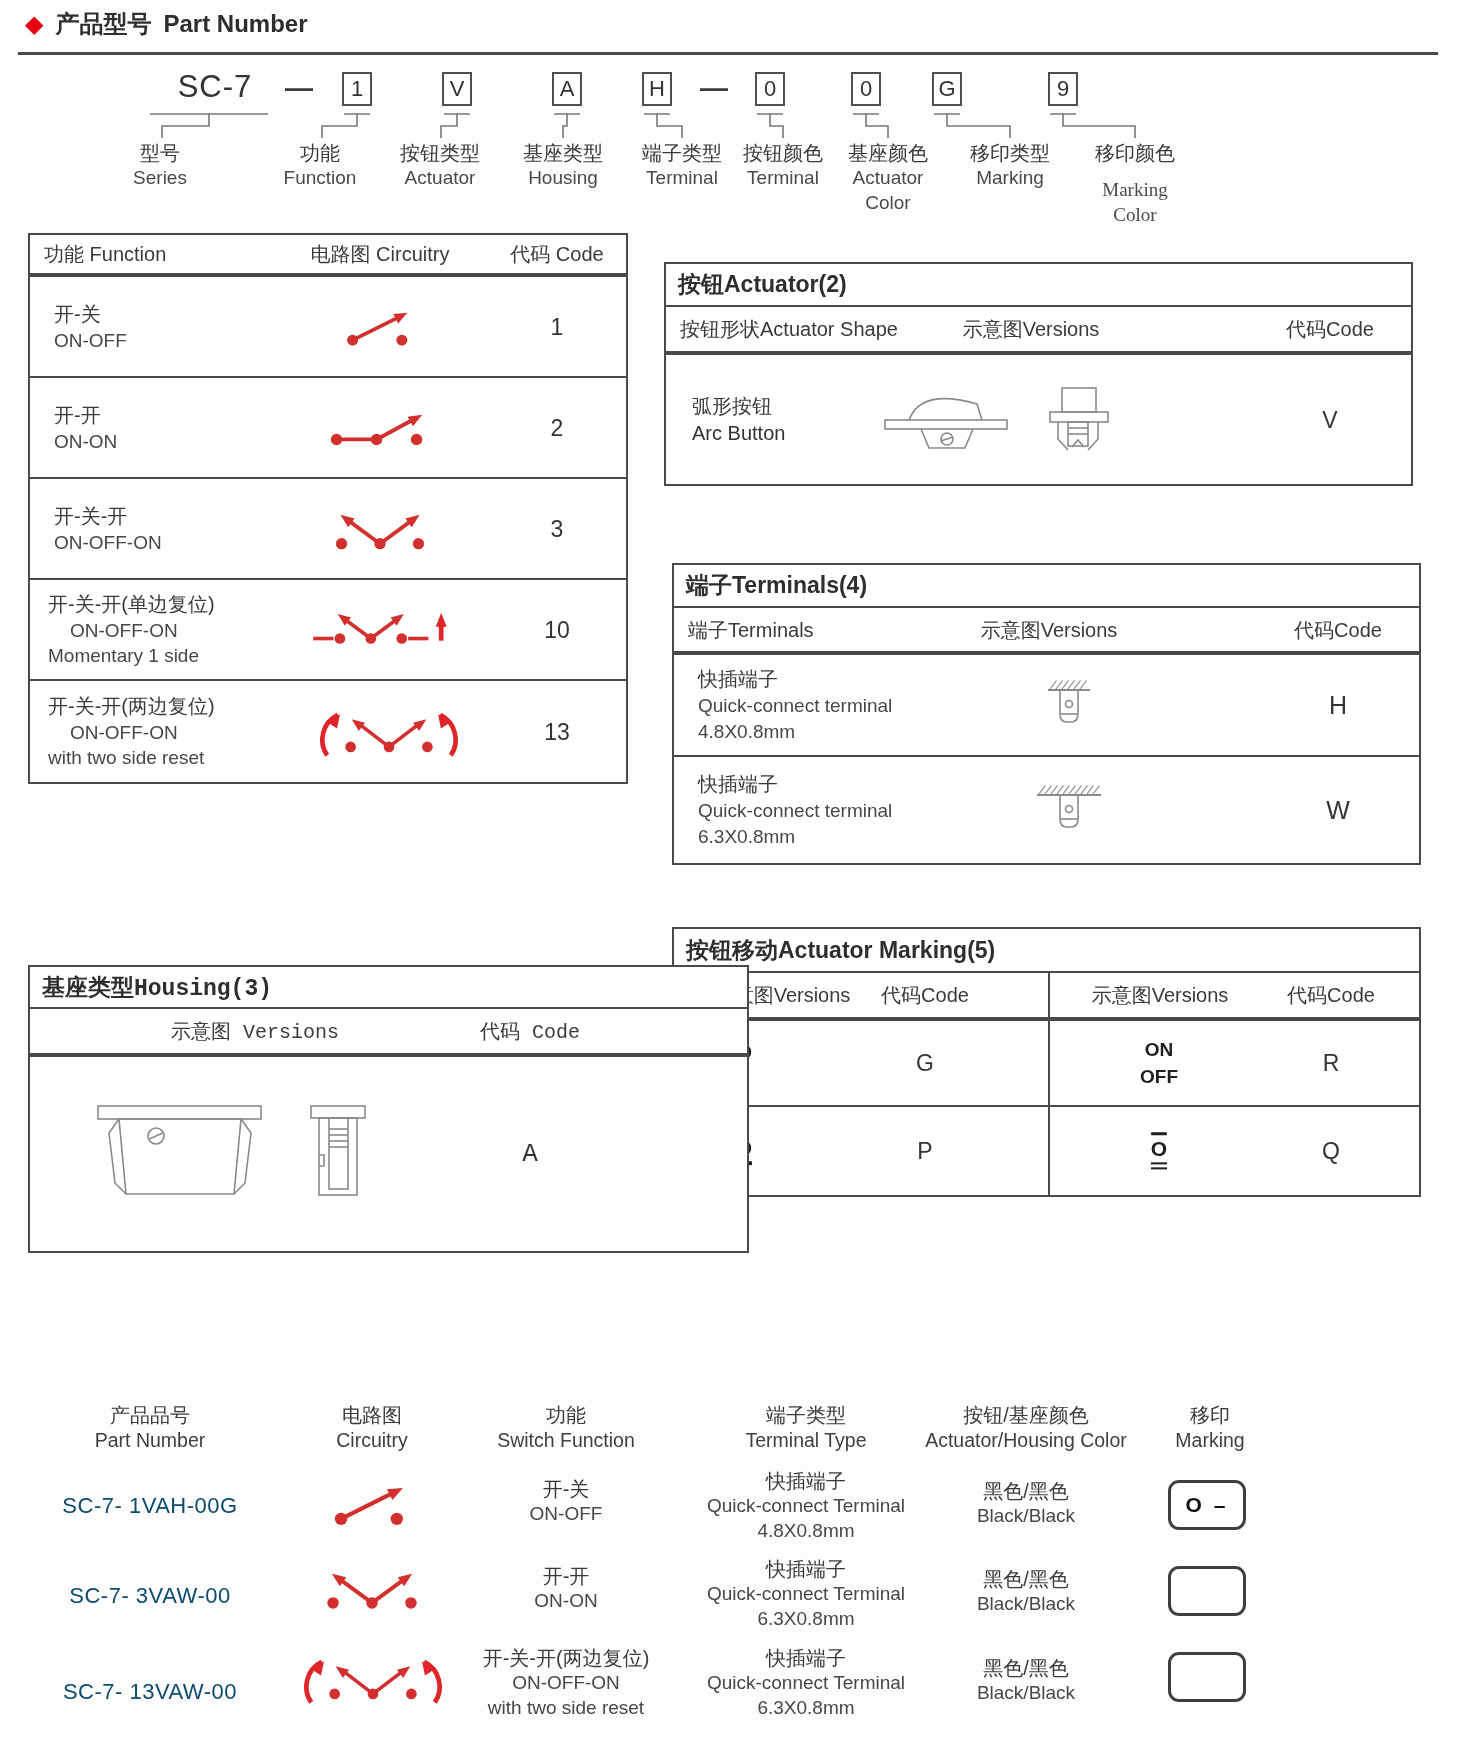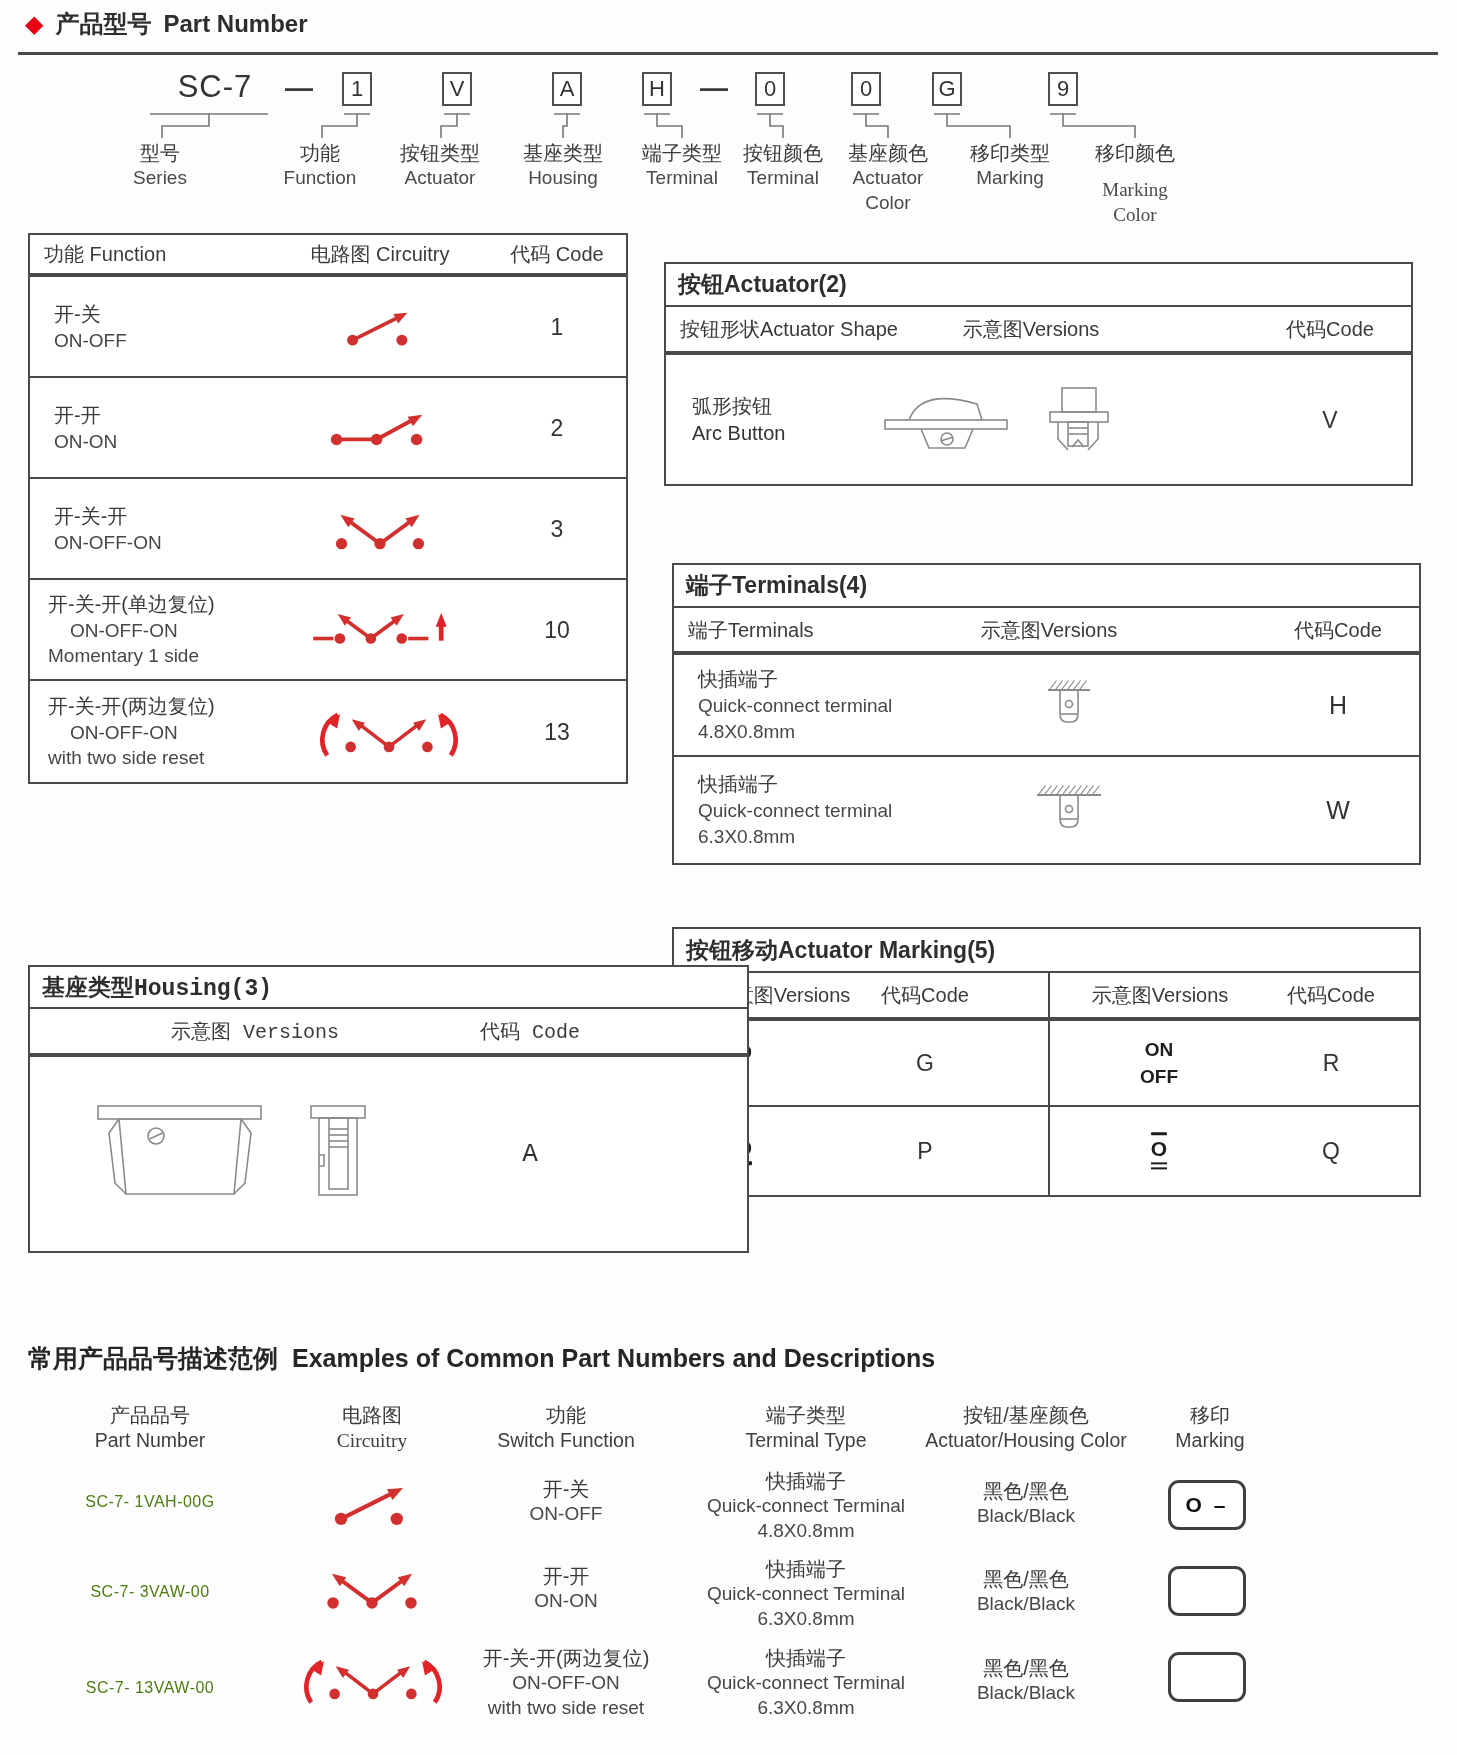--- a/index.html
+++ b/index.html
@@ -50,21 +50,21 @@
   .badge { width:78px; height:50px; border:3px solid #3f3f3f; border-radius:11px; display:flex; align-items:center; justify-content:center; font-weight:700; font-size:21px; color:#111; letter-spacing:3px; background:#fff; }
   
   .ex-title { position:absolute; left:28px; top:1342px; display:flex; gap:14px; align-items:baseline; color:#262626; }
   .ex-title .zh { font-size:25px; font-weight:700; }
   .ex-title .en { font-size:25px; font-weight:600; }
   .ex-hdr, .ex-cell { position:absolute; text-align:center; line-height:1.3; }
   .ex-hdr .zh { font-size:20px; }
   .ex-hdr .en { font-size:19.5px; color:#3f3f3f; }
   .ex-cell .zh { font-size:20px; }
   .ex-cell .en { font-size:19px; color:#474747; }
-  .ex-part { font-size:16px; color:#4d7c0f; letter-spacing:0.5px; }
+  .ex-part { font-size:22px; color:#0c4a6e; letter-spacing:0.5px; }
 </style>
 </head>
 <body>
 
 <svg width="0" height="0" style="position:absolute" aria-hidden="true">
   <defs>
     <g id="sym-onoff">
       <line class="cl" x1="11" y1="33" x2="55" y2="11"></line>
       <polygon class="cf" points="0,0 -12,4.8 -12,-4.8" transform="translate(61,8) rotate(-27)"></polygon>
       <circle class="cf" cx="11" cy="33" r="5"></circle>
@@ -392,30 +392,26 @@
       <svg class="cell vcenter" style="left:62px;" width="175" height="112" viewBox="0 0 175 112">
           <use href="#icon-housing-front"></use>
         </svg>
       <svg class="cell vcenter" style="left:272px;" width="72" height="112" viewBox="0 0 72 112">
           <use href="#icon-housing-side"></use>
         </svg>
       <div class="cell vcenter tc code" style="left:430px; width:140px; font-size:26px;">A</div>
     </div>
   </div>
 
-  <div class="ex-title">
-    <span class="zh">常用产品品号描述范例</span>
-    <span class="en">Examples of Common Part Numbers and Descriptions</span>
-  </div>
 
   <div class="ex-hdr" style="left:35px; top:1402px; width:230px;">
     <div class="zh">产品品号</div>
     <div class="en">Part Number</div>
   </div>
-  <div class="ex-hdr" style="left:277px; top:1402px; width:190px;font-family:Liberation Serif, serif;">
+  <div class="ex-hdr" style="left:277px; top:1402px; width:190px;">
     <div class="zh">电路图</div>
     <div class="en">Circuitry</div>
   </div>
   <div class="ex-hdr" style="left:446px; top:1402px; width:240px;">
     <div class="zh">功能</div>
     <div class="en">Switch Function</div>
   </div>
   <div class="ex-hdr" style="left:676px; top:1402px; width:260px;">
     <div class="zh">端子类型</div>
     <div class="en">Terminal Type</div>

